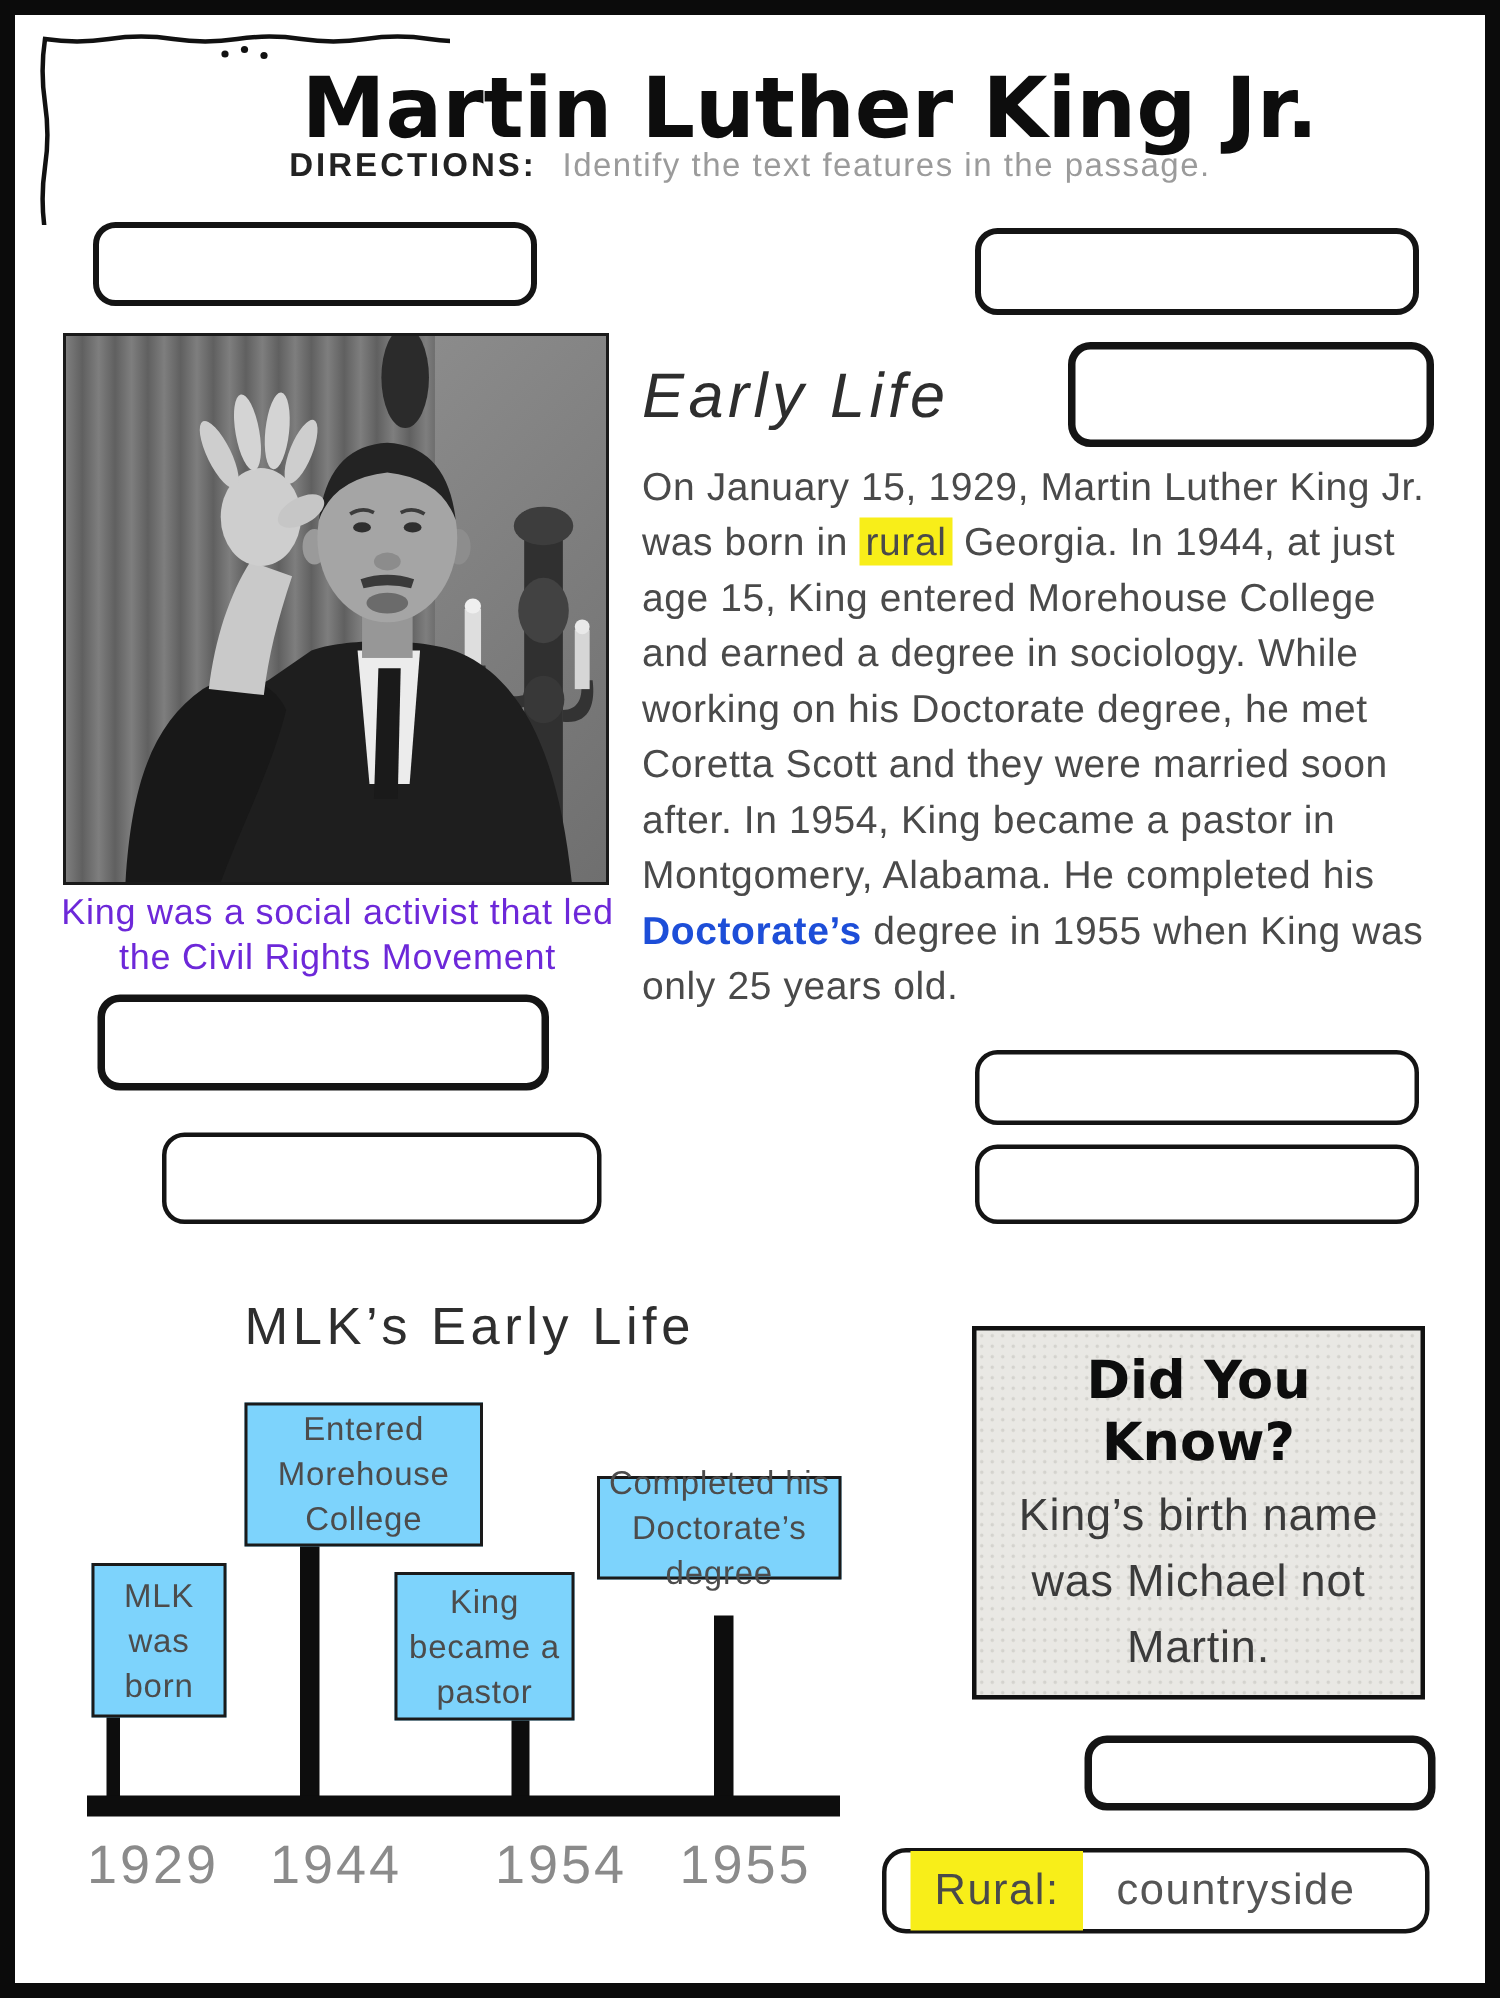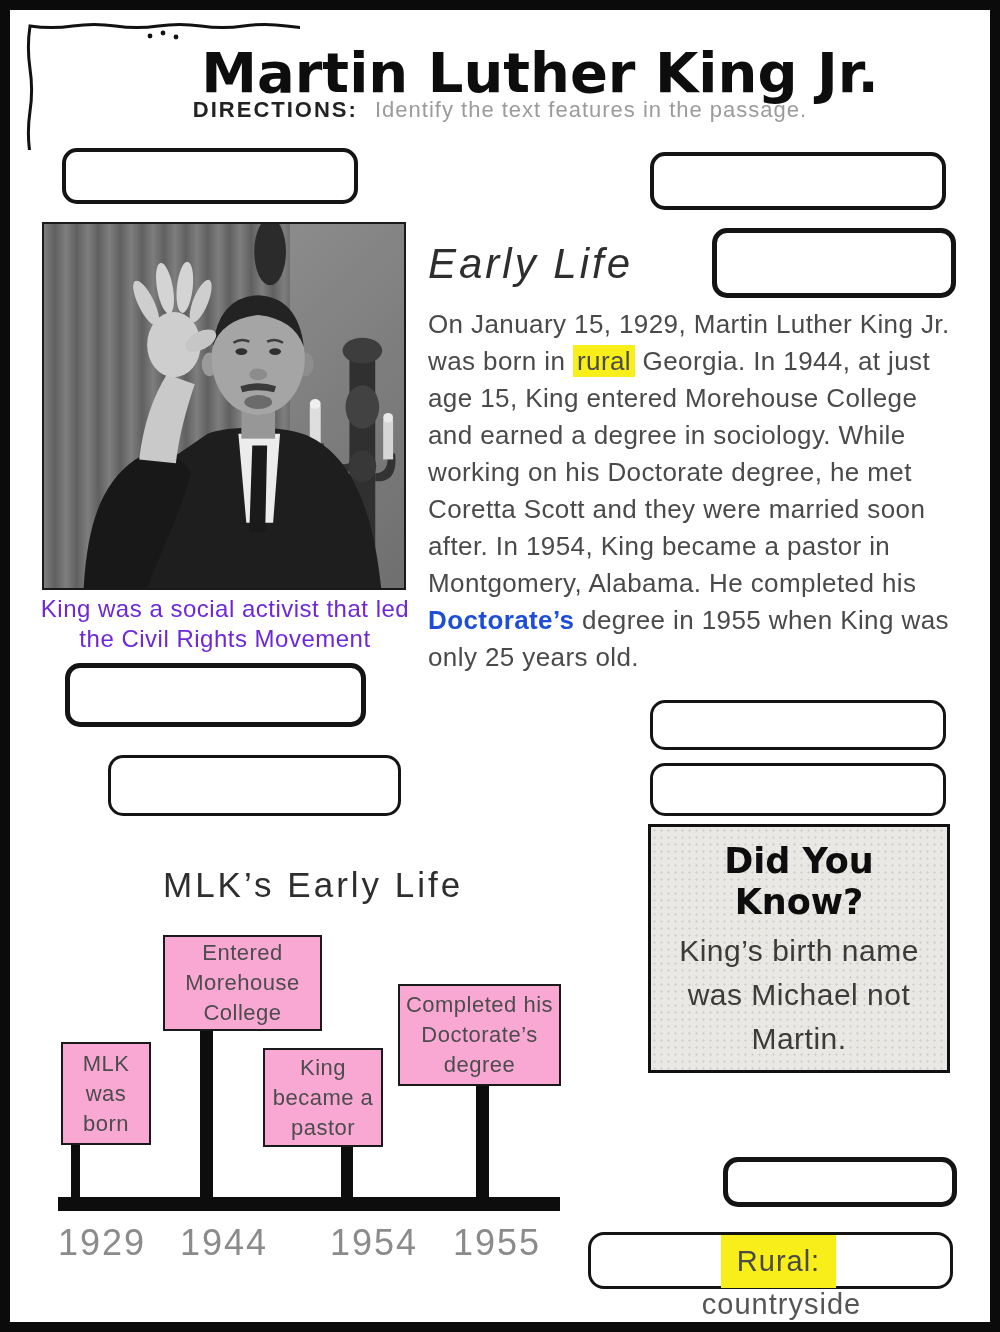--- a/index.html
+++ b/index.html
@@ -28,36 +28,36 @@
 
   .heading{position:absolute;left:428px;top:240px;font-size:42px;color:#2e2e2e;letter-spacing:3px;font-style:italic;}
   .passage{position:absolute;left:428px;top:306px;width:532px;font-size:26px;line-height:37px;
            color:#4a4a4a;letter-spacing:0.4px;margin:0;}
   .passage .hl{background:#f8ee19;padding:1px 4px;}
   .passage b{color:#1d4ed8;}
 
   .tl-title{position:absolute;left:163px;top:865px;font-size:35px;color:#2e2e2e;letter-spacing:3px;}
   .tl-bar{position:absolute;left:58px;top:1197px;width:502px;height:14px;background:#0d0d0d;z-index:2;}
   .tick{position:absolute;background:#0d0d0d;z-index:1;}
-  .evbox{position:absolute;background:#f9a8d4;border:2px solid #1a1a1a;box-sizing:border-box;z-index:2;
+  .evbox{position:absolute;background:#7dd3fc;border:2px solid #1a1a1a;box-sizing:border-box;z-index:2;
          display:flex;align-items:center;justify-content:center;text-align:center;
          font-size:22px;line-height:30px;color:#4c4c4c;letter-spacing:0.5px;padding:4px;}
   .year{position:absolute;top:1222px;font-size:36px;color:#8b8b8b;letter-spacing:2px;}
 
-  .dyk{position:absolute;left:648px;top:824px;width:302px;height:249px;border:3px solid #111;
+  .dyk{position:absolute;left:648px;top:884px;width:302px;height:249px;border:3px solid #111;
        box-sizing:border-box;background-color:#e9e8e4;
        background-image:radial-gradient(#d4d3ce 1px, transparent 1.4px);background-size:7px 7px;
        text-align:center;z-index:2;}
   .dyk-h{font-family:"DejaVu Sans",sans-serif;font-weight:bold;font-size:35px;line-height:41px;
          color:#0d0d0d;margin-top:14px;}
   .dyk-t{font-size:30px;line-height:44px;color:#3b3b3b;margin-top:6px;letter-spacing:0.5px;}
 
   .gloss{position:absolute;left:588px;top:1232px;width:365px;height:57px;border:3px solid #141414;
          border-radius:16px;box-sizing:border-box;background:#fff;z-index:3;
-         display:flex;align-items:center;font-size:29px;flex-direction:column;}
+         display:flex;align-items:center;font-size:29px;}
   .gloss .term{background:#f8ee19;color:#4a4a4a;padding:10px 16px;margin-left:16px;letter-spacing:1px;}
   .gloss .def{color:#555;margin-left:22px;letter-spacing:1px;}
 </style>
 </head>
 <body>
 
 <div class="page">
 
   <svg id="deco">
     <path id="wavy" d="M30,26 Q51.4,29.2 72.7,26.0 Q94.1,22.8 115.5,26.0 Q136.8,29.2 158.2,26.0 Q179.5,22.8 200.9,26.0 Q222.3,29.2 243.6,26.0 Q265.0,22.8 286.4,26.0 Q307.7,29.2 329.1,26.0 Q350.5,22.8 371.8,26.0 Q393.2,29.2 414.5,26.0 Q435.9,22.8 457.3,26.0 Q478.6,29.2 500.0,26.0 Q521.4,22.8 542.7,26.0 Q564.1,29.2 585.5,26.0 Q606.8,22.8 628.2,26.0 Q649.5,29.2 670.9,26.0 Q692.3,22.8 713.6,26.0 Q735.0,29.2 756.4,26.0 Q777.7,22.8 799.1,26.0 Q820.5,29.2 841.8,26.0 Q863.2,22.8 884.5,26.0 Q905.9,29.2 927.3,26.0 Q948.6,22.8 970.0,26.0 Q966.8,47.3 970.0,68.7 Q973.2,90.0 970.0,111.3 Q966.8,132.7 970.0,154.0 Q973.2,175.3 970.0,196.7 Q966.8,218.0 970.0,239.3 Q973.2,260.7 970.0,282.0 Q966.8,303.3 970.0,324.7 Q973.2,346.0 970.0,367.3 Q966.8,388.7 970.0,410.0 Q973.2,431.3 970.0,452.7 Q966.8,474.0 970.0,495.3 Q973.2,516.7 970.0,538.0 Q966.8,559.3 970.0,580.7 Q973.2,602.0 970.0,623.3 Q966.8,644.7 970.0,666.0 Q973.2,687.3 970.0,708.7 Q966.8,730.0 970.0,751.3 Q973.2,772.7 970.0,794.0 Q966.8,815.3 970.0,836.7 Q973.2,858.0 970.0,879.3 Q966.8,900.7 970.0,922.0 Q973.2,943.3 970.0,964.7 Q966.8,986.0 970.0,1007.3 Q973.2,1028.7 970.0,1050.0 Q966.8,1071.3 970.0,1092.7 Q973.2,1114.0 970.0,1135.3 Q966.8,1156.7 970.0,1178.0 Q973.2,1199.3 970.0,1220.7 Q966.8,1242.0 970.0,1263.3 Q973.2,1284.7 970.0,1306.0 Q948.6,1302.8 927.3,1306.0 Q905.9,1309.2 884.5,1306.0 Q863.2,1302.8 841.8,1306.0 Q820.5,1309.2 799.1,1306.0 Q777.7,1302.8 756.4,1306.0 Q735.0,1309.2 713.6,1306.0 Q692.3,1302.8 670.9,1306.0 Q649.5,1309.2 628.2,1306.0 Q606.8,1302.8 585.5,1306.0 Q564.1,1309.2 542.7,1306.0 Q521.4,1302.8 500.0,1306.0 Q478.6,1309.2 457.3,1306.0 Q435.9,1302.8 414.5,1306.0 Q393.2,1309.2 371.8,1306.0 Q350.5,1302.8 329.1,1306.0 Q307.7,1309.2 286.4,1306.0 Q265.0,1302.8 243.6,1306.0 Q222.3,1309.2 200.9,1306.0 Q179.5,1302.8 158.2,1306.0 Q136.8,1309.2 115.5,1306.0 Q94.1,1302.8 72.7,1306.0 Q51.4,1309.2 30.0,1306.0 Q33.2,1284.7 30.0,1263.3 Q26.8,1242.0 30.0,1220.7 Q33.2,1199.3 30.0,1178.0 Q26.8,1156.7 30.0,1135.3 Q33.2,1114.0 30.0,1092.7 Q26.8,1071.3 30.0,1050.0 Q33.2,1028.7 30.0,1007.3 Q26.8,986.0 30.0,964.7 Q33.2,943.3 30.0,922.0 Q26.8,900.7 30.0,879.3 Q33.2,858.0 30.0,836.7 Q26.8,815.3 30.0,794.0 Q33.2,772.7 30.0,751.3 Q26.8,730.0 30.0,708.7 Q33.2,687.3 30.0,666.0 Q26.8,644.7 30.0,623.3 Q33.2,602.0 30.0,580.7 Q26.8,559.3 30.0,538.0 Q33.2,516.7 30.0,495.3 Q26.8,474.0 30.0,452.7 Q33.2,431.3 30.0,410.0 Q26.8,388.7 30.0,367.3 Q33.2,346.0 30.0,324.7 Q26.8,303.3 30.0,282.0 Q33.2,260.7 30.0,239.3 Q26.8,218.0 30.0,196.7 Q33.2,175.3 30.0,154.0 Q26.8,132.7 30.0,111.3 Q33.2,90.0 30.0,68.7 Q26.8,47.3 30.0,26.0 Z" fill="none" stroke="#111" stroke-width="3" stroke-linecap="round"></path>
@@ -171,21 +171,21 @@
 
   <div class="evbox" style="left:61px;top:1042px;width:90px;height:103px;">
     <span>MLK was born</span>
   </div>
   <div class="evbox" style="left:163px;top:935px;width:159px;height:96px;">
     <span>Entered Morehouse College</span>
   </div>
   <div class="evbox" style="left:263px;top:1048px;width:120px;height:99px;">
     <span>King became a pastor</span>
   </div>
-  <div class="evbox" style="left:398px;top:984px;width:163px;height:102px;">
+  <div class="evbox" style="left:398px;top:984px;width:163px;height:69px;">
     <span>Completed his Doctorate’s degree</span>
   </div>
 
   <div class="tick" style="left:71px;top:1143px;width:9px;height:58px;"></div>
   <div class="tick" style="left:200px;top:1029px;width:13px;height:172px;"></div>
   <div class="tick" style="left:341px;top:1145px;width:12px;height:56px;"></div>
   <div class="tick" style="left:476px;top:1077px;width:13px;height:124px;"></div>
   <div class="tl-bar"></div>
 
   <span class="year" style="left:58px;">1929</span>

